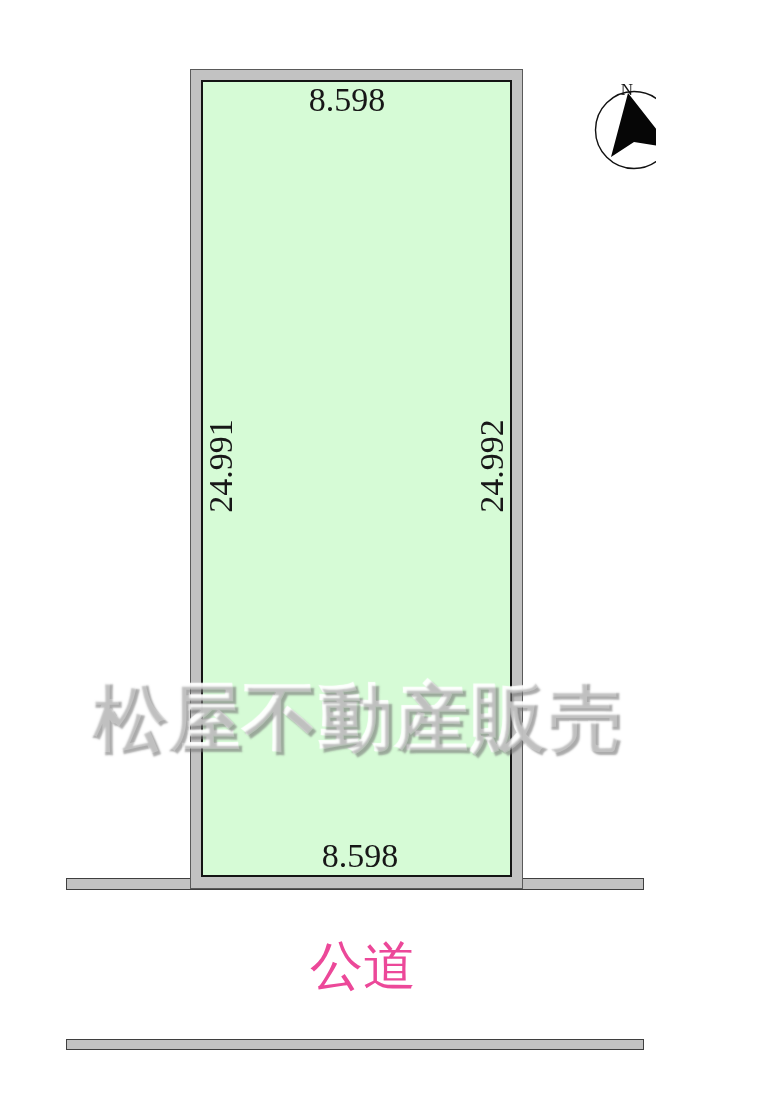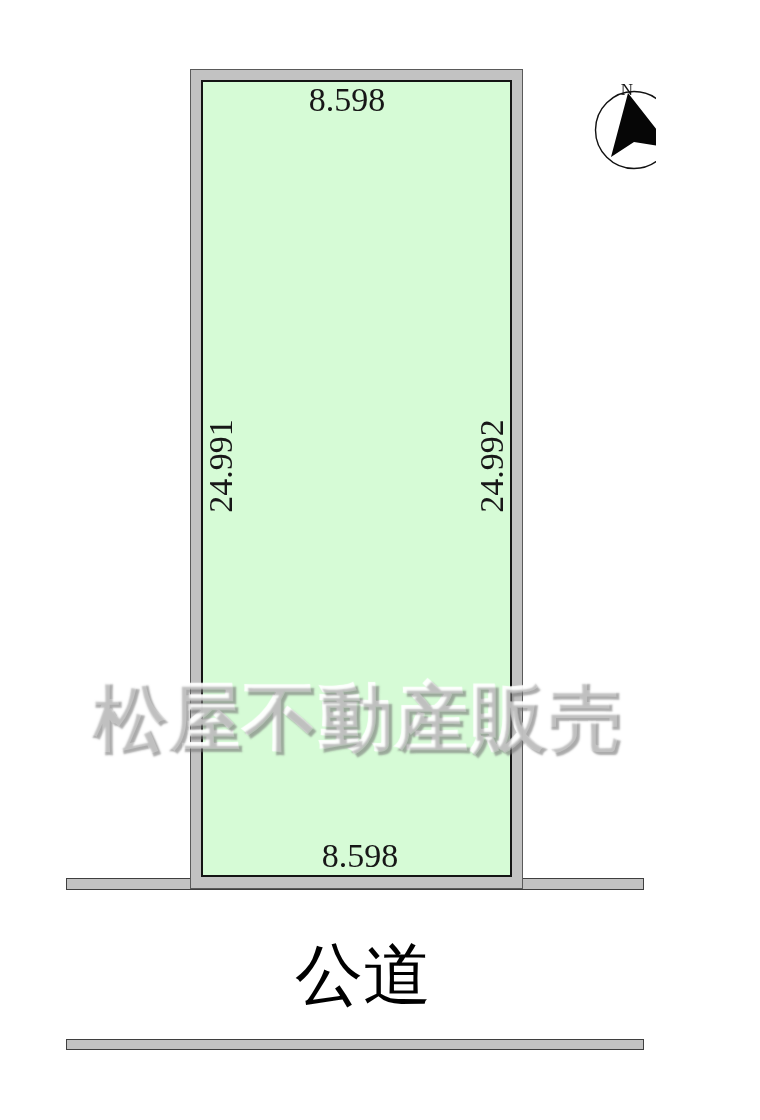--- a/index.html
+++ b/index.html
@@ -76,22 +76,22 @@
     pointer-events: none;
     margin-top: 22px;
   }
 
   
   .road-label {
     position: absolute;
     left: 363px;
     top: 936px;
     transform: translateX(-50%);
-    font-size: 68px;
-    color: #000000;
+    font-size: 53px;
+    color: #ec4899;
     line-height: 1.15;
     white-space: nowrap;
   }
 
   
   .compass {
     position: absolute;
     left: 588px;
     top: 76px;
     width: 95px;

